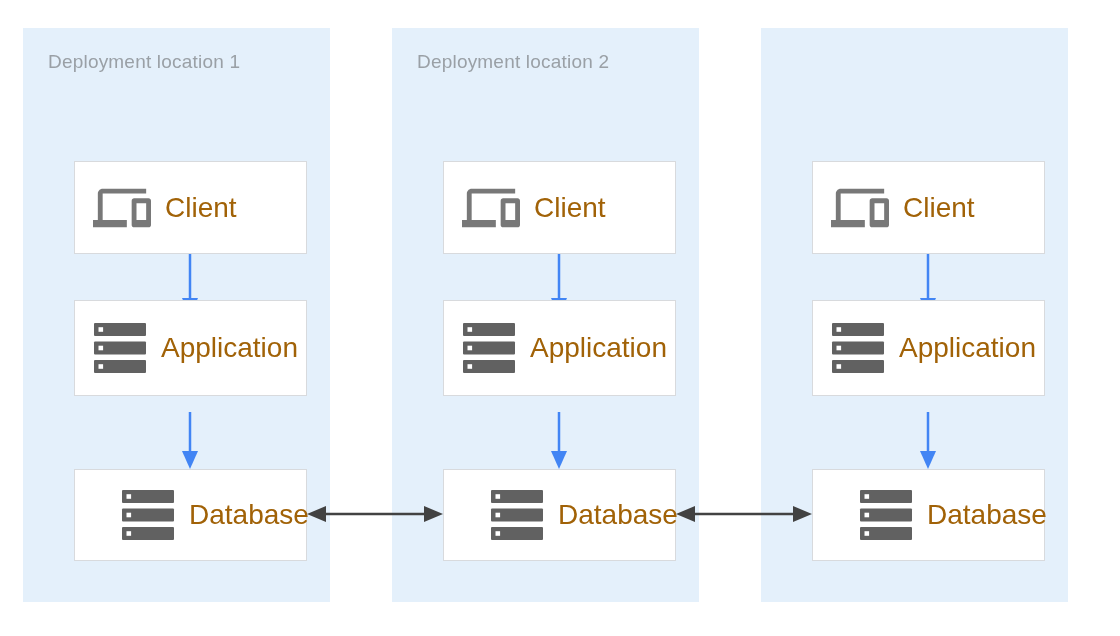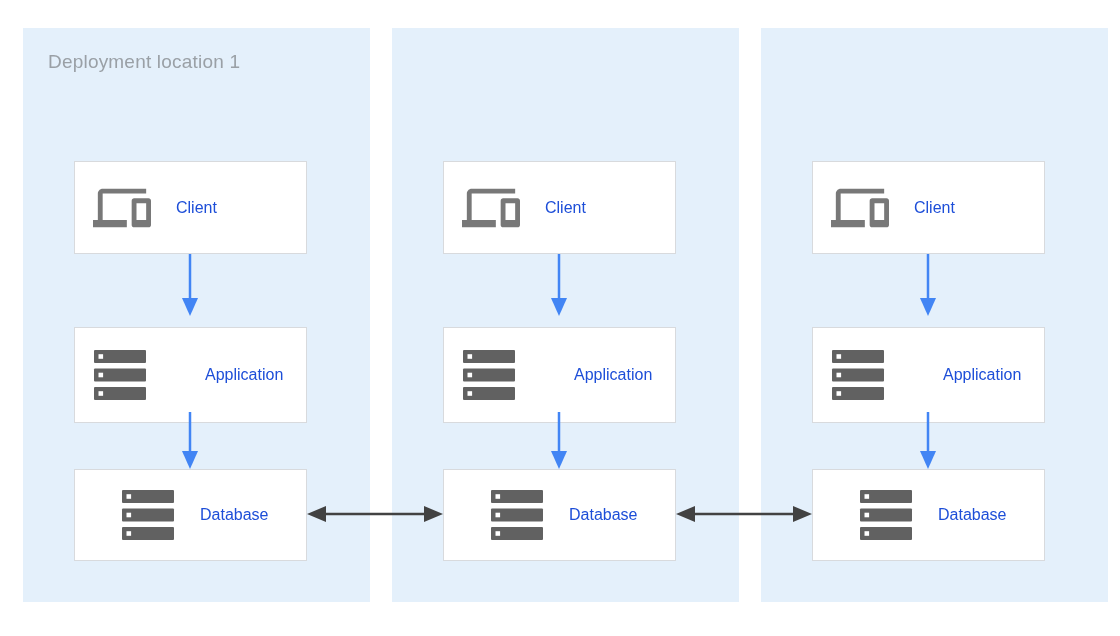--- a/index.html
+++ b/index.html
@@ -7,21 +7,21 @@
     position: relative;
     width: 1120px;
     height: 636px;
     background: #ffffff;
     font-family: "Liberation Sans", sans-serif;
     overflow: hidden;
   }
   .panel {
     position: absolute;
     top: 28px;
-    width: 347px;
+    width: 307px;
     height: 574px;
     background: #e4f0fb;
   }
   .panel-title {
     position: absolute;
     left: 25px;
     top: 22px;
     font-size: 19px;
     line-height: 24px;
     color: #9aa0a6;
@@ -39,27 +39,27 @@
     align-items: center;
     padding-left: 18px;
   }
   .node .icon {
     flex: 0 0 auto;
     display: flex;
     align-items: center;
     justify-content: center;
   }
   .node .label {
-    margin-left: 25px;
-    font-size: 16px;
-    color: #1d4ed8;
+    margin-left: 14px;
+    font-size: 28px;
+    color: #a16207;
     white-space: nowrap;
   }
   .node-client      { top: 133px; height: 93px; }
-  .node-application { top: 299px; height: 96px; gap: 33px; }
+  .node-application { top: 272px; height: 96px; }
   .node-database    { top: 441px; height: 92px; padding-left: 46px; }
   .varrow {
     position: absolute;
     left: 158px; 
     width: 18px;
   }
   .varrow-1 { top: 226px; height: 62px; }
   .varrow-2 { top: 384px; height: 57px; }
   .harrow {
     position: absolute;
@@ -128,20 +128,21 @@
             <rect x="5.5" y="24.7" width="4.6" height="4.6"></rect>
             <rect x="5.5" y="43.2" width="4.6" height="4.6"></rect>
           </g>
         </svg>
       </span>
       <span class="label">Database</span>
     </div>
   </section>
 
   <section class="panel" style="left:392px">
+    <div class="panel-title">Deployment location 2</div>
 
     <div class="node node-client">
       <span class="icon">
         <svg width="58" height="58" viewBox="0 0 24 24">
             <path fill="#787878" d="M4 6h18V4H4c-1.1 0-2 .9-2 2v11H0v3h14v-3H4V6zm19 2h-6c-.55 0-1 .45-1 1v10c0 .55.45 1 1 1h6c.55 0 1-.45 1-1V9c0-.55-.45-1-1-1zm-1 9h-4v-7h4v7z"></path>
           </svg>
       </span>
       <span class="label">Client</span>
     </div>
 

